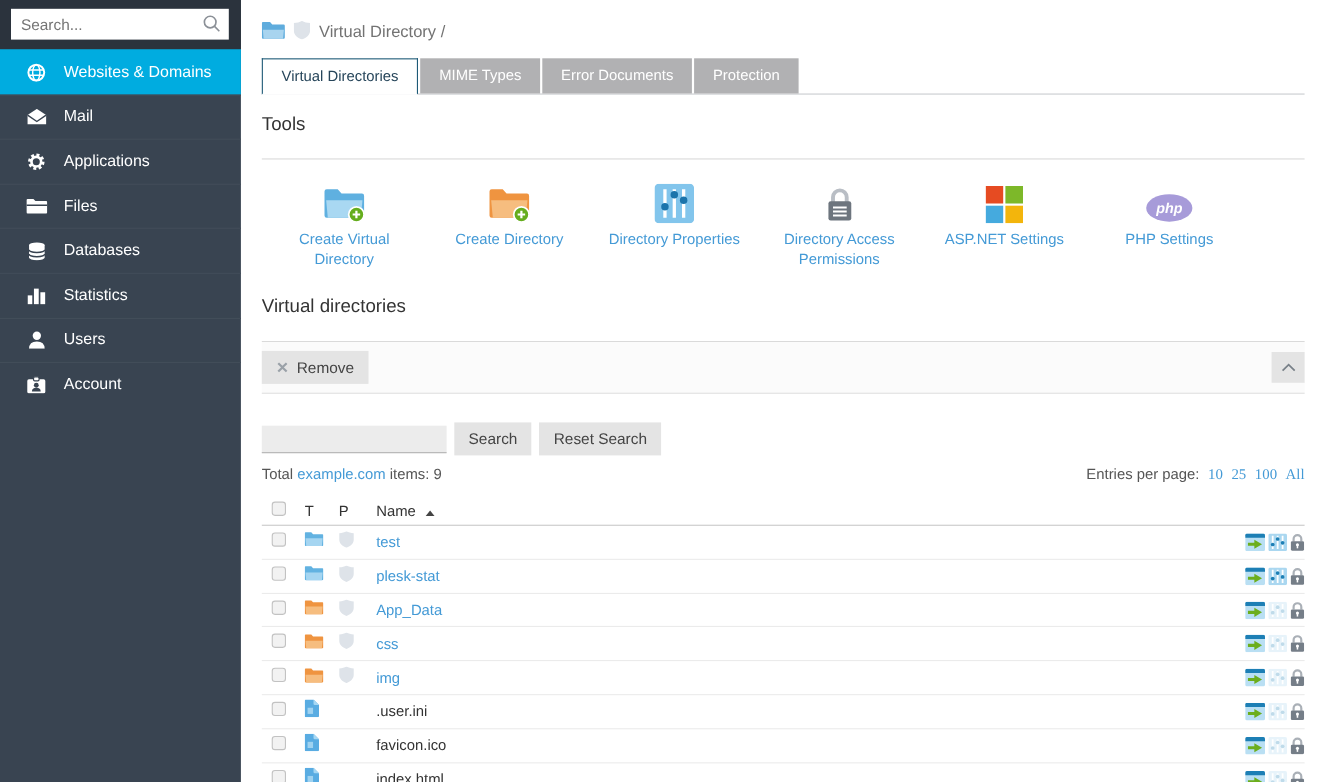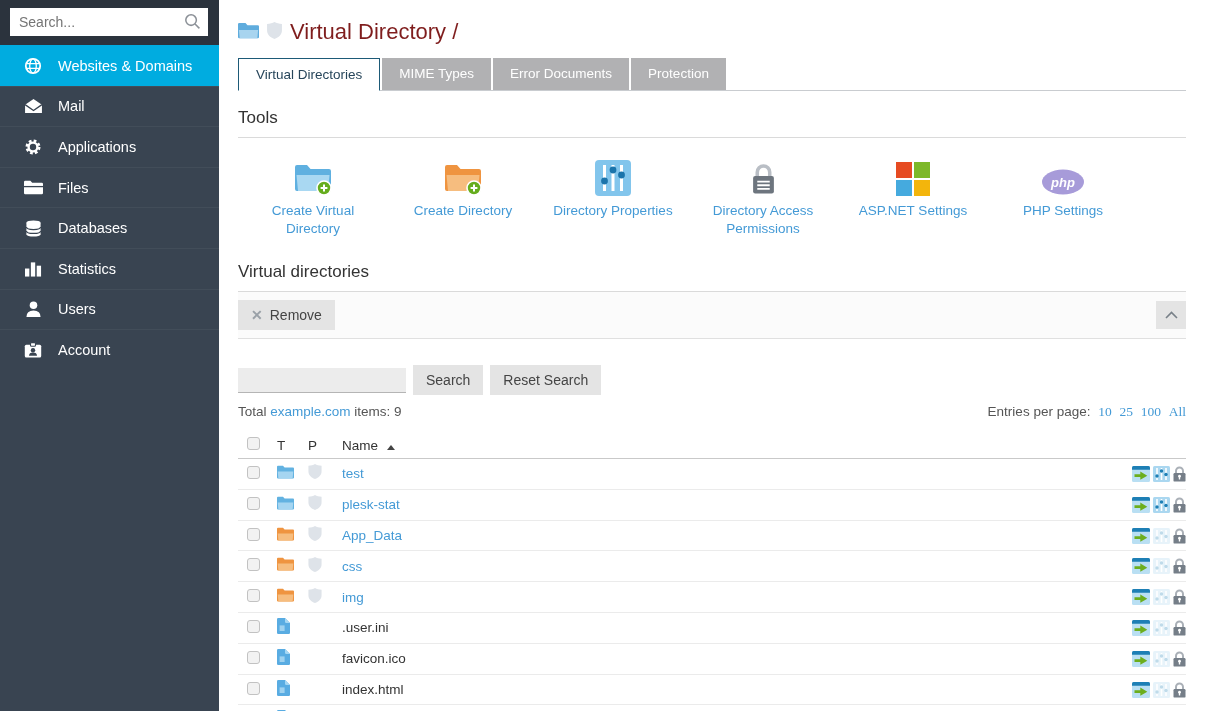--- a/index.html
+++ b/index.html
@@ -15,30 +15,30 @@
   .side-search .mag { position:absolute; right:7px; top:5px; }
   .nav-item { height:40.6px; display:flex; align-items:center; gap:15px; padding-left:23px;
               color:#fff; font-size:14.5px; border-top:1px solid #424d59; cursor:pointer; }
   .nav-item.active { background:#00ace0; border-top-color:#00ace0;align-items:center; }
   .nav-icon { width:20px; display:flex; justify-content:center; align-items:center; }
 
   
   .main { position:absolute; left:219px; top:0; width:987px; height:711px; padding:0 20px 0 19px; }
 
   .page-title { margin-top:19px; display:flex; align-items:center; gap:8px;
-                font-size:22px; color:#7f1d1d; font-weight:400; }
+                font-size:15px; color:#737373; font-weight:400; }
 
   .tabs { margin-top:13px; display:flex; align-items:flex-end; border-bottom:1px solid #c9ccd0; }
   .tab { height:32px; line-height:32px; padding:0 17px; margin-right:2px; font-size:13.5px;
          background:#b1b1b3; color:#fff; cursor:pointer; white-space:nowrap; }
   .tab.active { height:33px; line-height:31px; margin-bottom:-1px; background:#fff;
                 border:1px solid #1d5a77; border-bottom:1px solid #fff; color:#26455a; }
 
   .section-heading { margin-top:17px; font-size:17px; font-weight:400; color:#333;
-                     padding-bottom:9px; border-bottom:1px solid #dadada; }
+                     padding-bottom:21px; border-bottom:1px solid #dadada; }
 
   .tools-row { display:flex; margin-top:6px; }
   .tool { width:150px; display:flex; flex-direction:column; align-items:center;
           text-align:center; cursor:pointer; }
   .tool .ticon { height:46px; display:flex; align-items:flex-end; justify-content:center; margin-top:6px; }
   .tool .tlabel { margin-top:6px; font-size:13.5px; color:#449ad6; line-height:1.3; max-width:130px; }
 
   .vd-heading { margin-top:25px; }
 
   .toolbar { height:47px; background:#fbfbfb; border-bottom:1px solid #e0e0e0;

